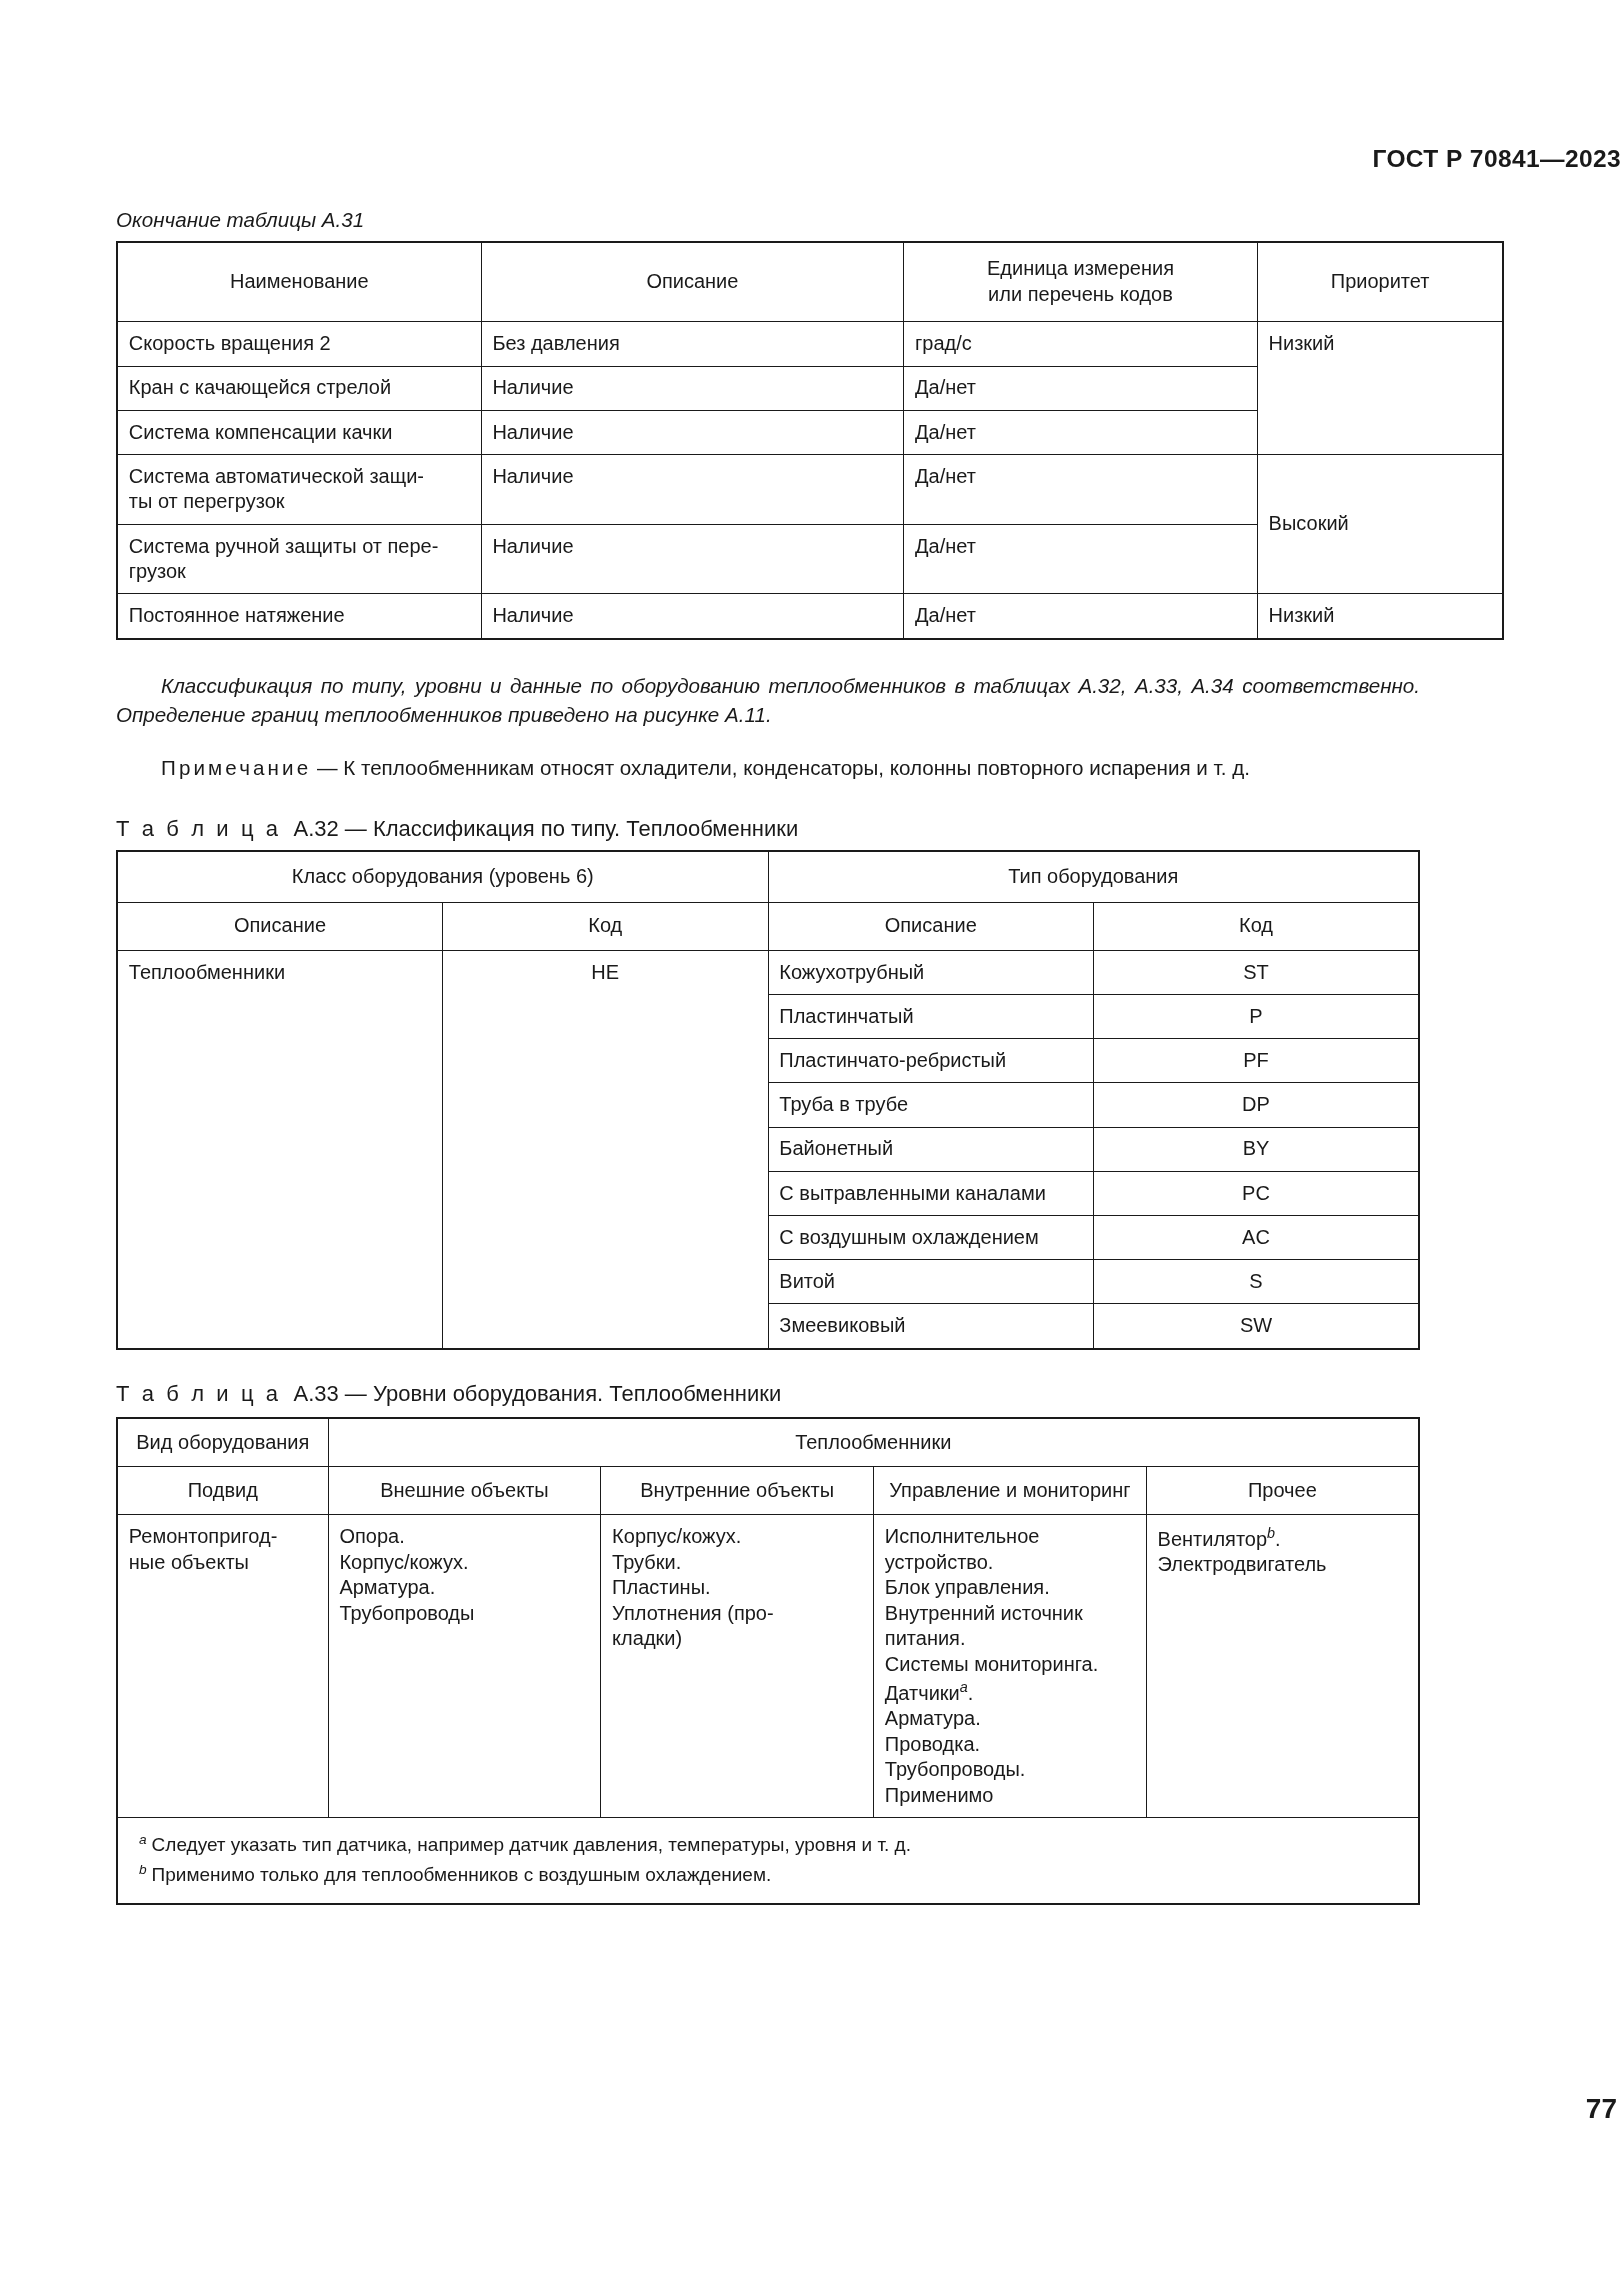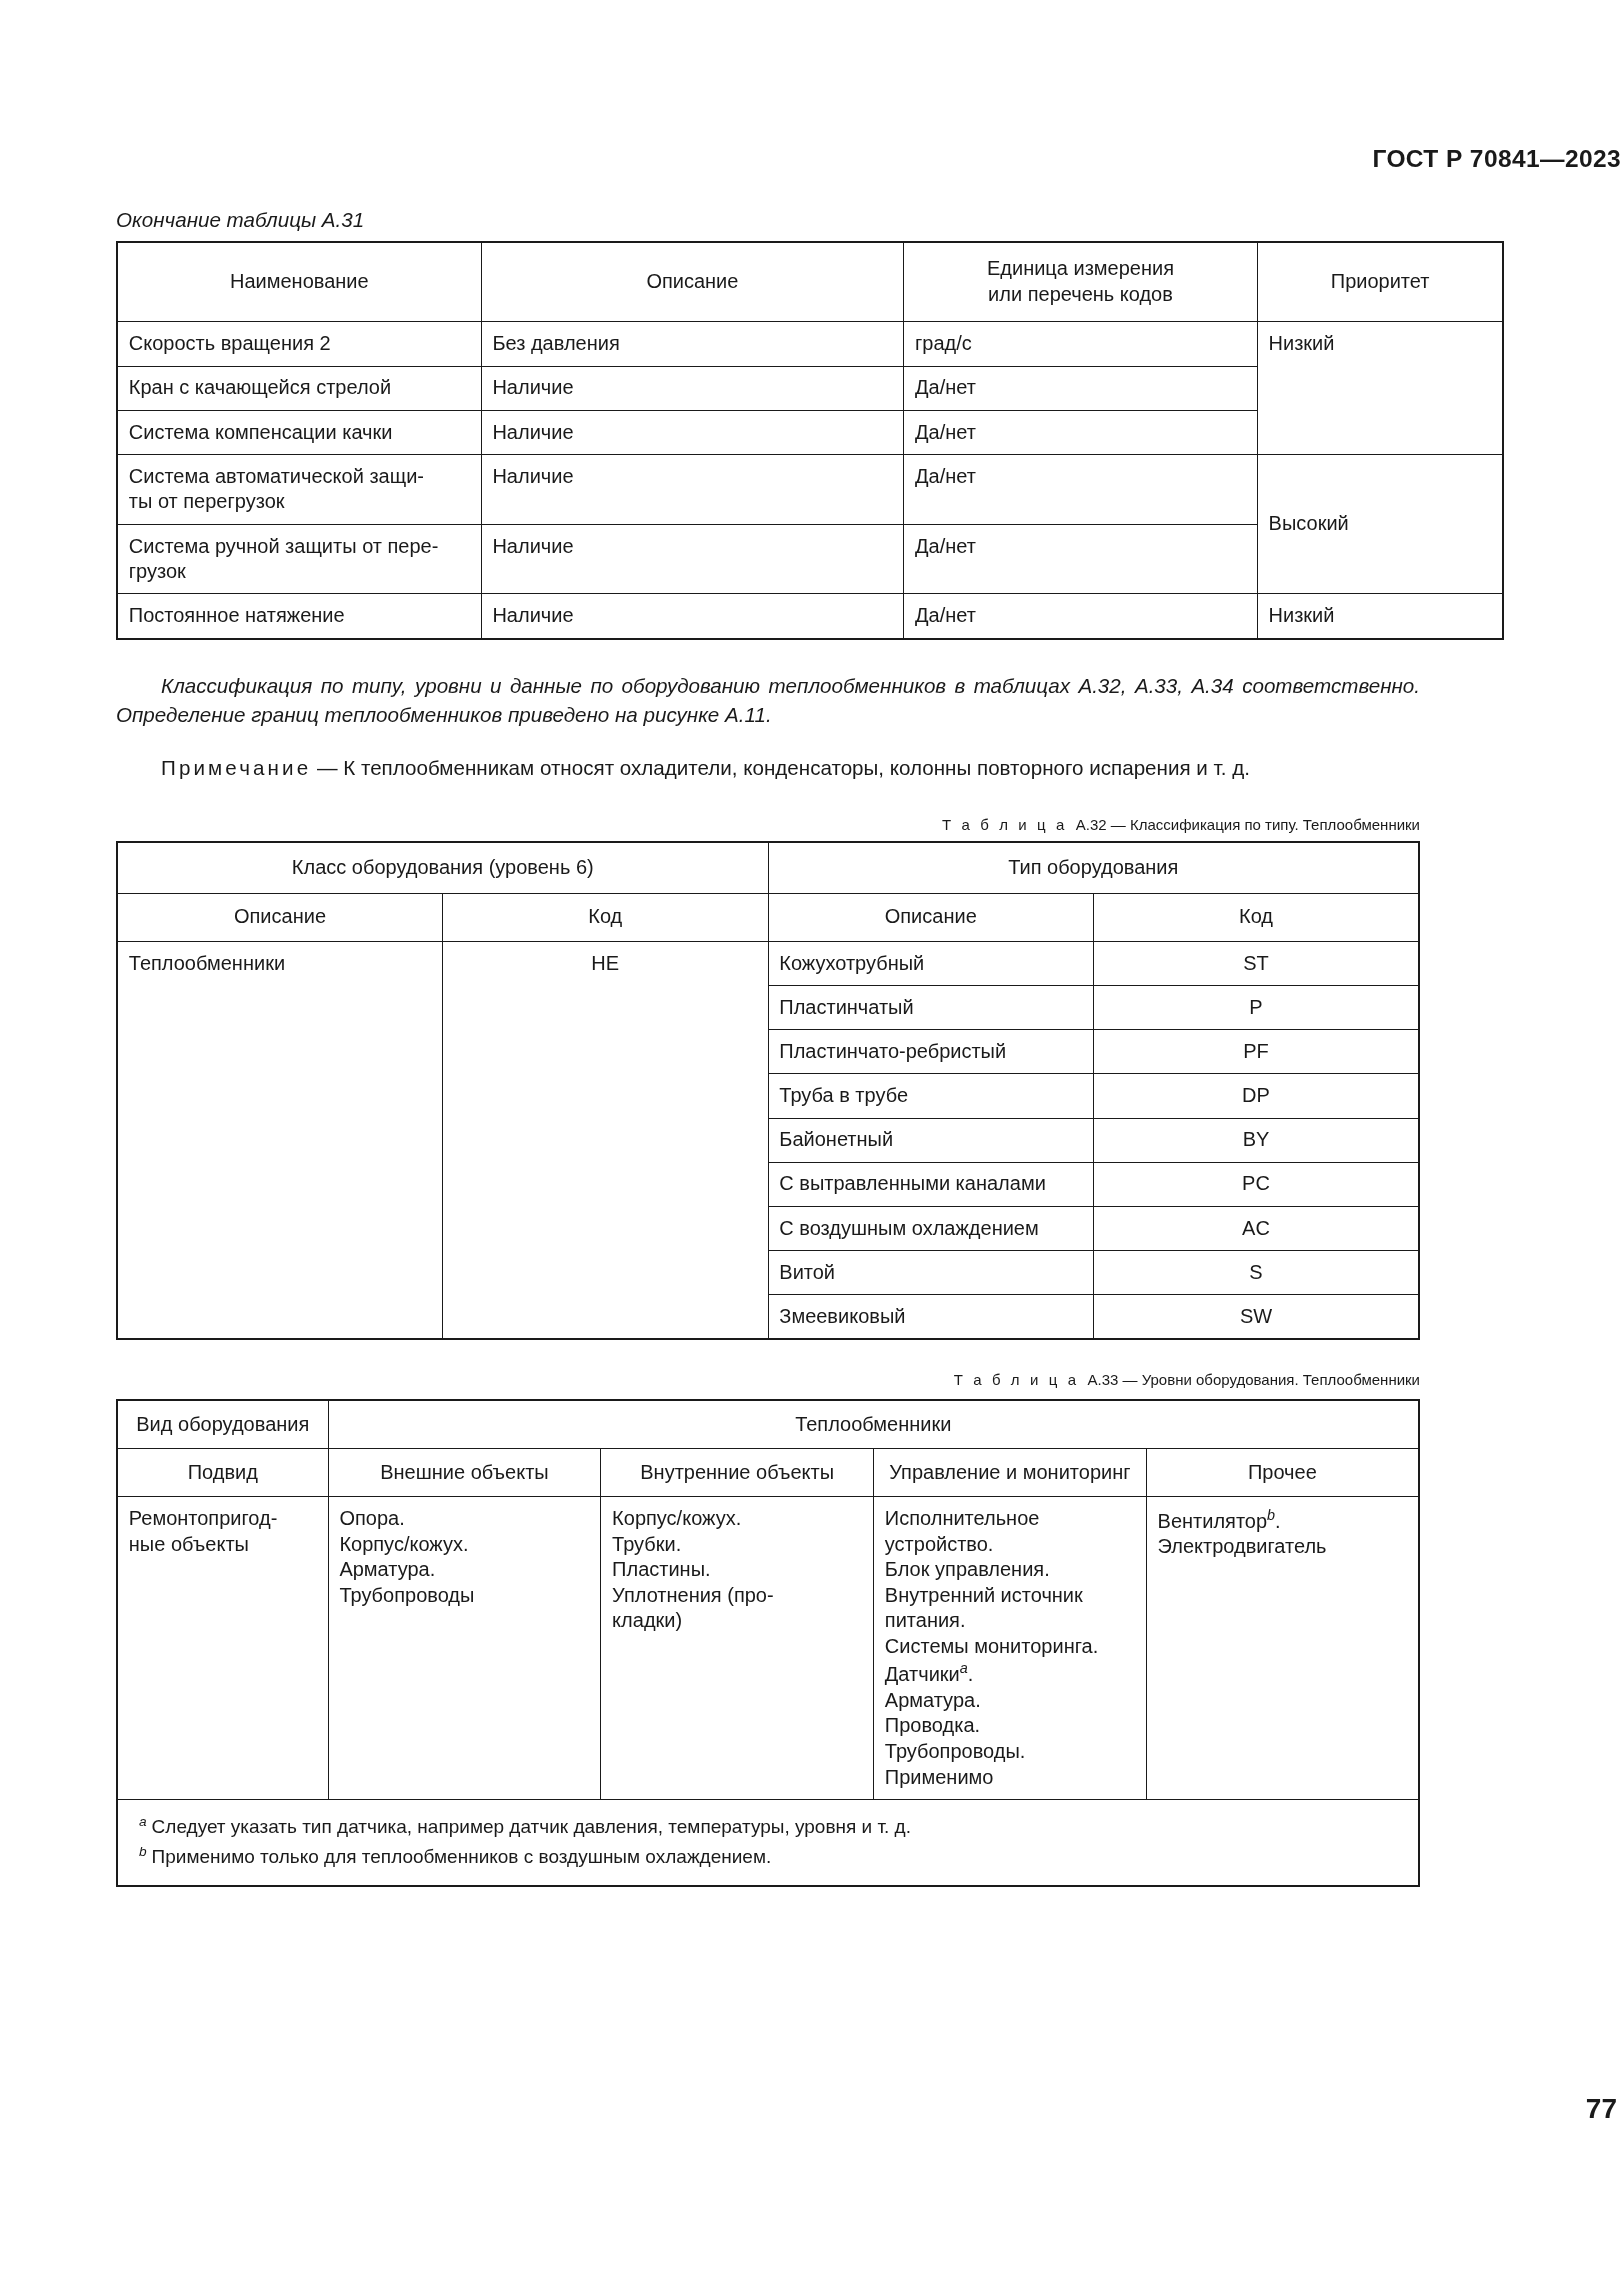--- a/index.html
+++ b/index.html
@@ -33,23 +33,22 @@
     right: 0;
     top: 145px;
     font-size: 24.5px;
     font-weight: bold;
     letter-spacing: 0.4px;
     white-space: nowrap;
   }
 
   
   .caption {
-    font-size: 15px;
+    font-size: 22px;
     line-height: 1.3;
-    text-align: right;
   }
   .caption-italic {
     font-style: italic;
     font-size: 20.6px;
   }
   .tbl-caption .sp {
     letter-spacing: 3.1px;
   }
 
   

